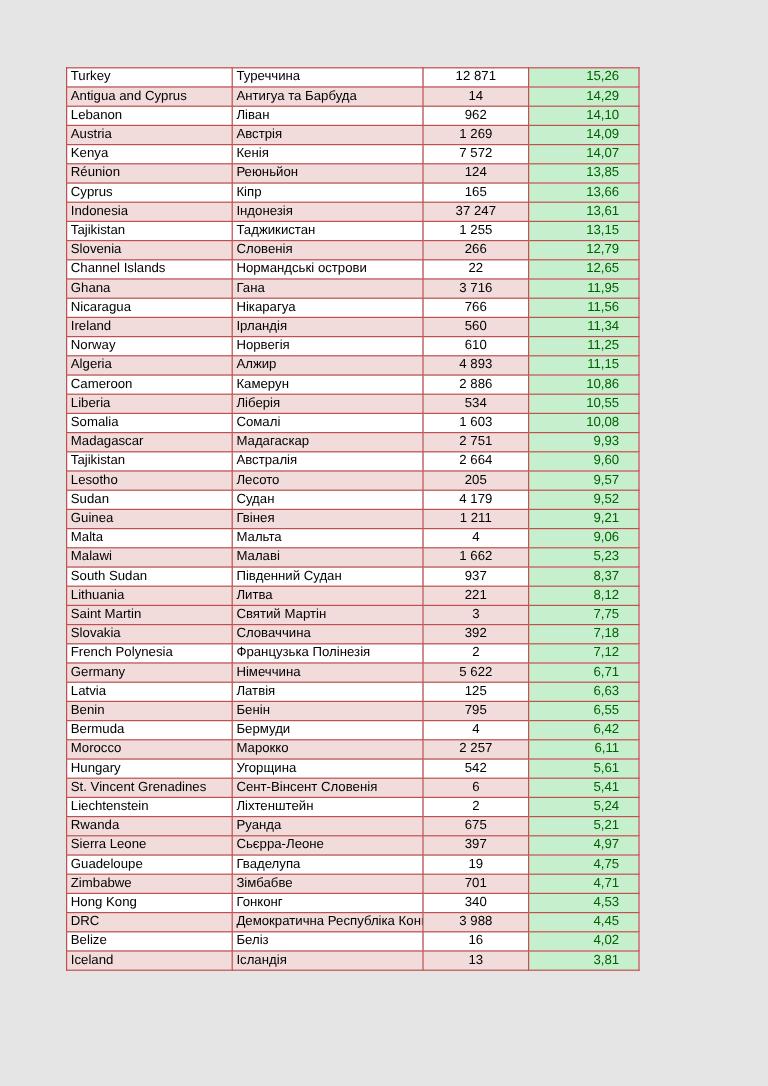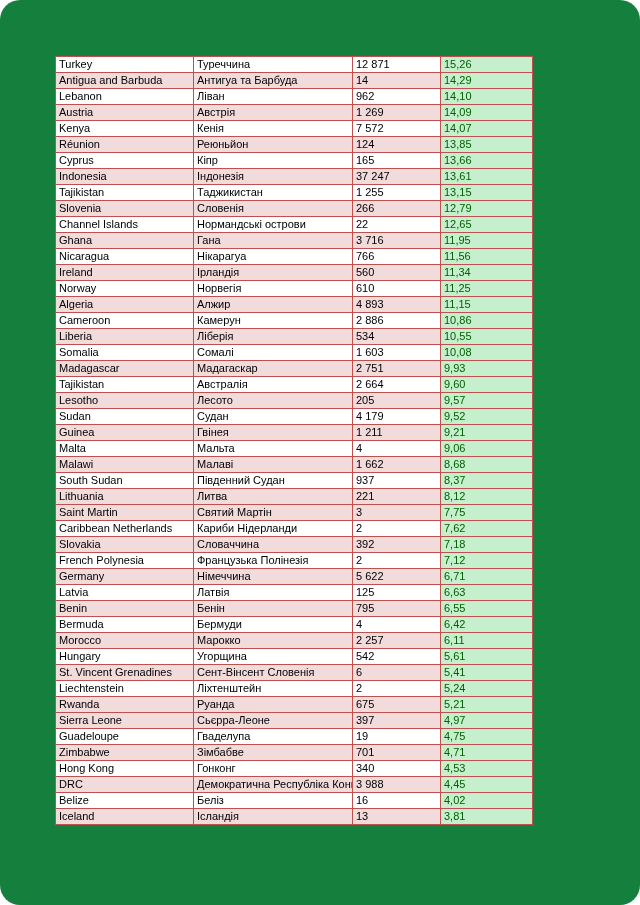--- a/index.html
+++ b/index.html
@@ -13,23 +13,22 @@
   * { box-sizing: border-box; }
   html, body {
     margin: 0; padding: 0;
     width: 640px; height: 905px;
     background: #FFFFFF;
     font-family: "Liberation Sans", sans-serif;
   }
   .page {
     position: relative;
     width: 640px; height: 905px;
-    background: #15803d;
+    background: #e5e5e5;
     overflow: hidden;
-    border-radius: 20px;
   }
   table.country-table {
     position: absolute;
     left: 55px; top: 56px;
     border-collapse: collapse;
     table-layout: fixed;
     width: 477px;
   }
   table.country-table td {
     border: 1px solid var(--border);
@@ -38,26 +37,26 @@
     font-size: 11px;
     color: var(--text);
     padding: 0 3px 1px 3px;
     overflow: hidden;
     white-space: nowrap;
     vertical-align: middle;
   }
   tr.row-white td { background: var(--white); }
   tr.row-pink td { background: var(--pink); }
   td.c-en, td.c-uk { text-align: left; }
-  td.c-val { text-align: left; padding-right: 4px; }
+  td.c-val { text-align: center; padding-right: 4px; }
   tr.row-white td.c-pct, tr.row-pink td.c-pct {
     background: var(--green-bg);
     color: var(--green-text);
-    text-align: left;
-    padding-right: 5px;
+    text-align: right;
+    padding-right: 16px;
   }
 </style>
 </head>
 <body>
 
 <div class="page">
   <table class="country-table">
     <colgroup>
       <col style="width:138px">
       <col style="width:159px">
@@ -65,21 +64,21 @@
       <col style="width:92px">
     </colgroup>
     <tbody>
         <tr class="row-white">
     <td class="c-en">Turkey</td>
     <td class="c-uk">Туреччина</td>
     <td class="c-val">12 871</td>
     <td class="c-pct">15,26</td>
   </tr>
         <tr class="row-pink">
-    <td class="c-en">Antigua and Barbuda</td>
+    <td class="c-en">Antigua and Cyprus</td>
     <td class="c-uk">Антигуа та Барбуда</td>
     <td class="c-val">14</td>
     <td class="c-pct">14,29</td>
   </tr>
         <tr class="row-white">
     <td class="c-en">Lebanon</td>
     <td class="c-uk">Ліван</td>
     <td class="c-val">962</td>
     <td class="c-pct">14,10</td>
   </tr>
@@ -212,45 +211,39 @@
         <tr class="row-white">
     <td class="c-en">Malta</td>
     <td class="c-uk">Мальта</td>
     <td class="c-val">4</td>
     <td class="c-pct">9,06</td>
   </tr>
         <tr class="row-pink">
     <td class="c-en">Malawi</td>
     <td class="c-uk">Малаві</td>
     <td class="c-val">1 662</td>
-    <td class="c-pct">8,68</td>
+    <td class="c-pct">5,23</td>
   </tr>
         <tr class="row-white">
     <td class="c-en">South Sudan</td>
     <td class="c-uk">Південний Судан</td>
     <td class="c-val">937</td>
     <td class="c-pct">8,37</td>
   </tr>
         <tr class="row-pink">
     <td class="c-en">Lithuania</td>
     <td class="c-uk">Литва</td>
     <td class="c-val">221</td>
     <td class="c-pct">8,12</td>
   </tr>
         <tr class="row-pink">
     <td class="c-en">Saint Martin</td>
     <td class="c-uk">Святий Мартін</td>
     <td class="c-val">3</td>
     <td class="c-pct">7,75</td>
-  </tr>
-        <tr class="row-white">
-    <td class="c-en">Caribbean Netherlands</td>
-    <td class="c-uk">Кариби Нідерланди</td>
-    <td class="c-val">2</td>
-    <td class="c-pct">7,62</td>
   </tr>
         <tr class="row-pink">
     <td class="c-en">Slovakia</td>
     <td class="c-uk">Словаччина</td>
     <td class="c-val">392</td>
     <td class="c-pct">7,18</td>
   </tr>
         <tr class="row-white">
     <td class="c-en">French Polynesia</td>
     <td class="c-uk">Французька Полінезія</td>

